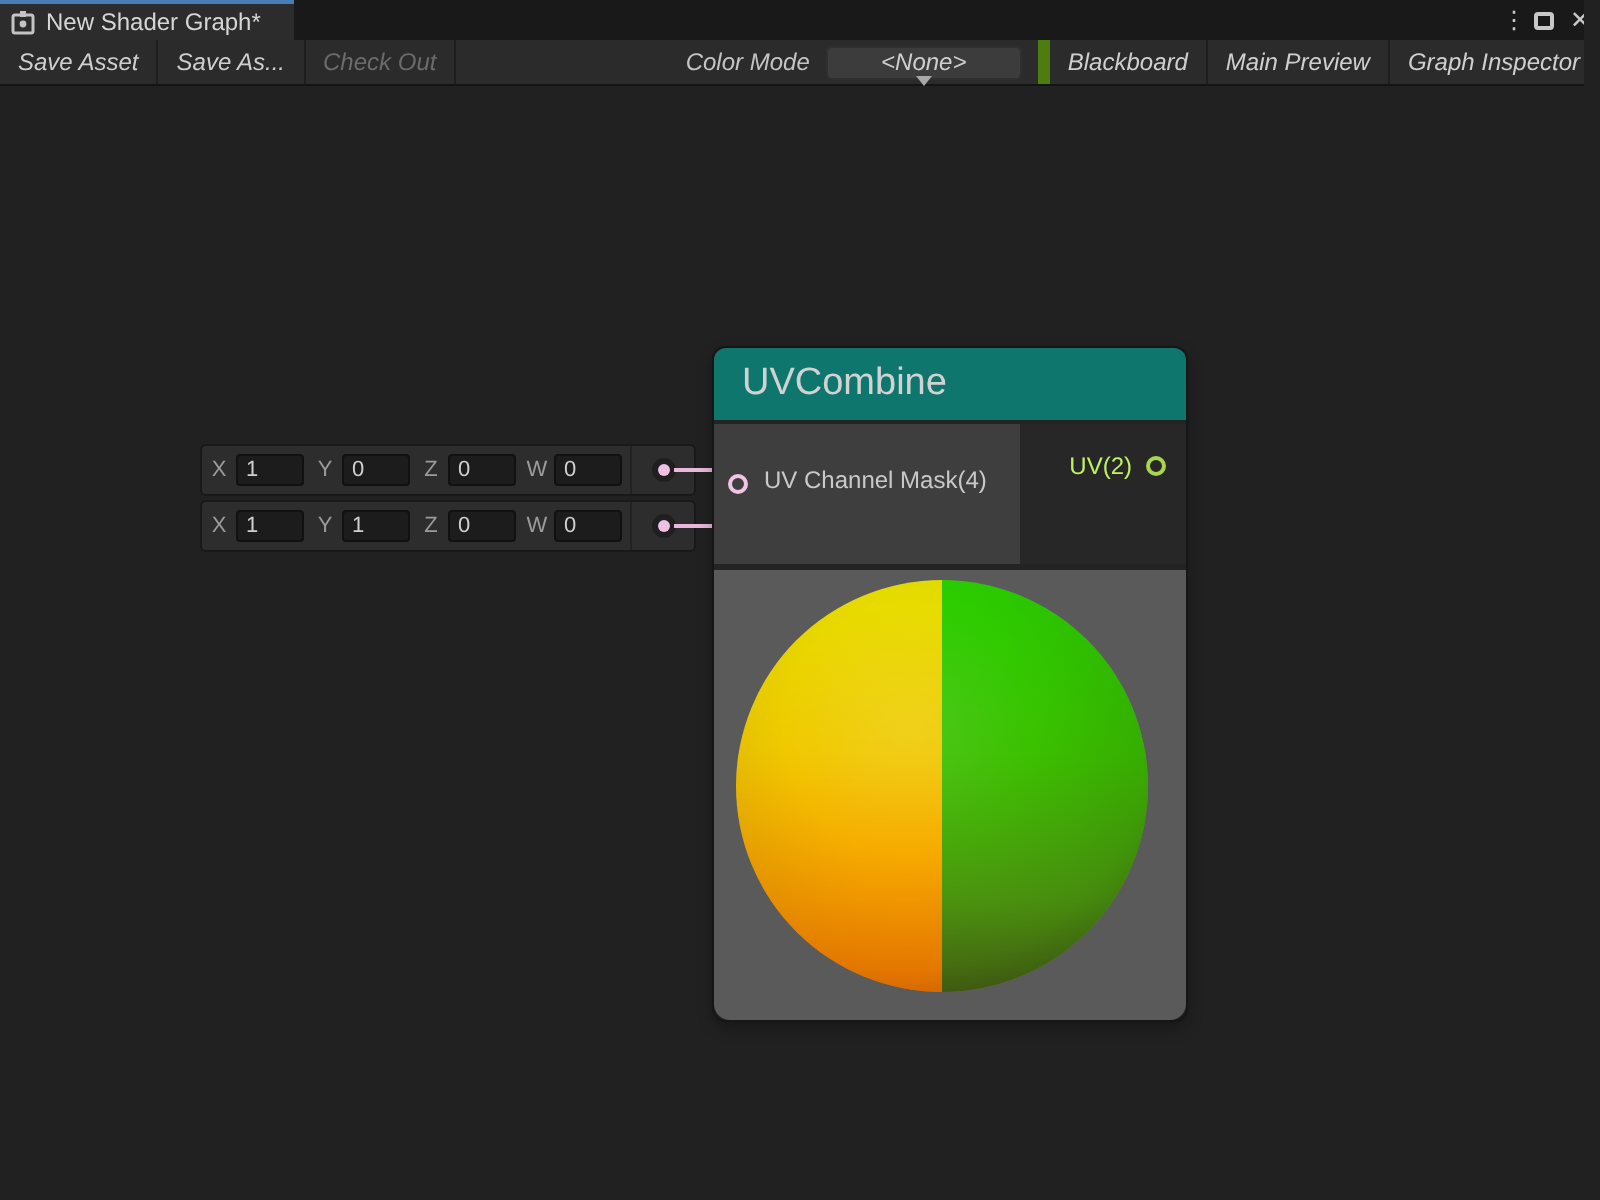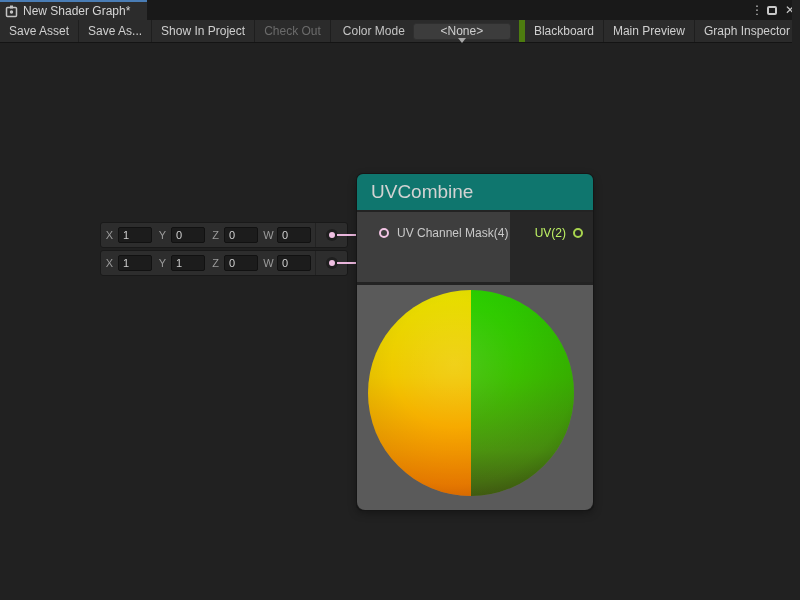--- a/index.html
+++ b/index.html
@@ -12,21 +12,21 @@
        border-top:2px solid #4a7db5;box-sizing:border-box;display:flex;align-items:center;
        padding-left:5px;gap:5px;cursor:default;}
   .tab-title{color:#d6d6d6;font-size:12px;white-space:nowrap;}
   .win-controls{position:absolute;right:5px;top:0;height:20px;display:flex;align-items:center;gap:8px;color:#c8c8c8;}
   .menu-dots{font-size:12px;line-height:20px;width:8px;text-align:center;cursor:default;}
   .max-box{width:10px;height:9px;border:2px solid #c8c8c8;border-radius:2px;box-sizing:border-box;cursor:default;}
   .close-x{font-size:12px;line-height:20px;cursor:default;}
 
   
   .toolbar{position:absolute;top:20px;left:0;width:800px;height:23px;background:#2b2b2b;
-           border-bottom:1px solid #141414;box-sizing:border-box;display:flex;align-items:stretch;}
+           border-bottom:1px solid #141414;box-sizing:border-box;display:flex;align-items:stretch;font-style:italic;}
   .tbtn{display:flex;align-items:center;padding:0 9px;font-size:12px;color:#cfcfcf;
         border-right:1px solid #1e1e1e;white-space:nowrap;cursor:default;}
   .tbtn.bleft{border-left:6px solid #4d7c0f;}
   .tbtn.disabled{color:#6b6b6b;}
   .tspacer{flex:1;}
   .cm-label{display:flex;align-items:center;font-size:12px;color:#c4c4c4;padding:0 8px 0 10px;}
   .dropdown{width:98px;height:17px;margin:auto 8px auto 0;background:#3c3c3c;border:1px solid #2f2f2f;
             border-radius:3px;display:flex;align-items:center;justify-content:space-between;
             font-size:12px;color:#cfcfcf;padding:0 6px;box-sizing:border-box;cursor:default;flex-direction:column;}
   .dd-arrow{width:0;height:0;border-left:4px solid transparent;border-right:4px solid transparent;
@@ -55,21 +55,21 @@
   #edge1{top:191px;} #edge2{top:219px;}
 
   
   .node{position:absolute;left:357px;top:131px;width:236px;border-radius:6px;
         box-shadow:0 0 0 1px #161616, 0 3px 8px rgba(0,0,0,0.35);}
   .node-header{height:38px;background:#0f766e;border-radius:6px 6px 0 0;display:flex;align-items:center;
                padding-left:14px;color:#d2d2d2;font-size:19px;border-bottom:2px solid #232323;
                box-sizing:border-box;cursor:move;}
   .node-body{height:70px;display:flex;}
   .node-inputs{width:153px;background:#3e3e3e;padding-top:7px;box-sizing:border-box;}
-  .in-row{height:28px;display:flex;align-items:center;padding-left:22px;}
+  .in-row{height:28px;display:flex;align-items:flex-end;padding-left:7px;}
   .port{width:10px;height:10px;border-radius:50%;border:2px solid #f2c4e4;box-sizing:border-box;
         background:transparent;flex:none;cursor:crosshair;}
   .port.green{border-color:#a8d44e;}
   .in-label{margin-left:8px;font-size:12px;color:#c9c9c9;white-space:nowrap;}
   .node-outputs{flex:1;background:#272727;padding-top:7px;box-sizing:border-box;}
   .out-row{height:28px;display:flex;align-items:center;justify-content:flex-end;padding-right:10px;}
   .out-label{margin-right:7px;font-size:12px;color:#bef264;}
   .node-preview{height:228px;background:#5a5a5a;border-top:3px solid #232323;
                 border-radius:0 0 8px 8px;box-sizing:border-box;position:relative;overflow:hidden;}
   .sphere{position:absolute;left:11px;top:5px;width:206px;height:206px;border-radius:50%;
@@ -99,21 +99,20 @@
     <div class="win-controls">
       <span class="menu-dots">⋮</span>
       <span class="max-box"></span>
       <span class="close-x">✕</span>
     </div>
   </div>
 
   <div class="toolbar">
     <div class="tbtn">Save Asset</div>
     <div class="tbtn">Save As...</div>
-    <div class="tbtn">Show In Project</div>
     <div class="tbtn disabled">Check Out</div>
     <div class="tspacer"></div>
     <div class="cm-label">Color Mode</div>
     <div class="dropdown">
       <span>&lt;None&gt;</span>
       <span class="dd-arrow"></span>
     </div>
     <div class="tbtn bleft">Blackboard</div>
     <div class="tbtn">Main Preview</div>
     <div class="tbtn">Graph Inspector</div>

